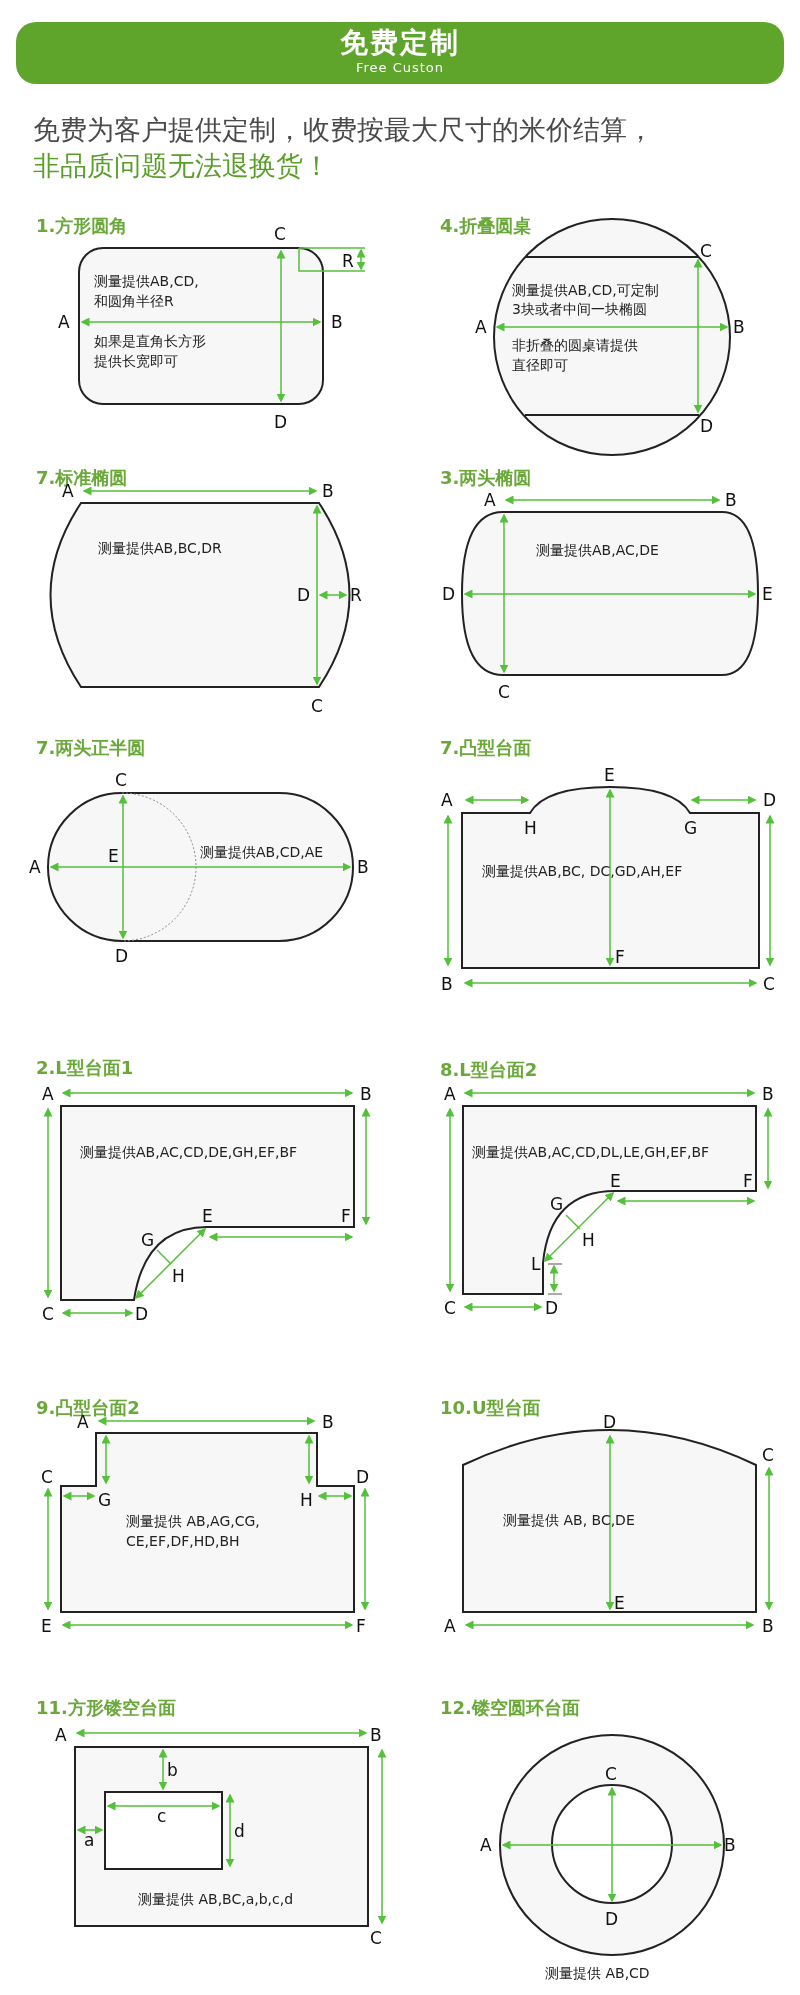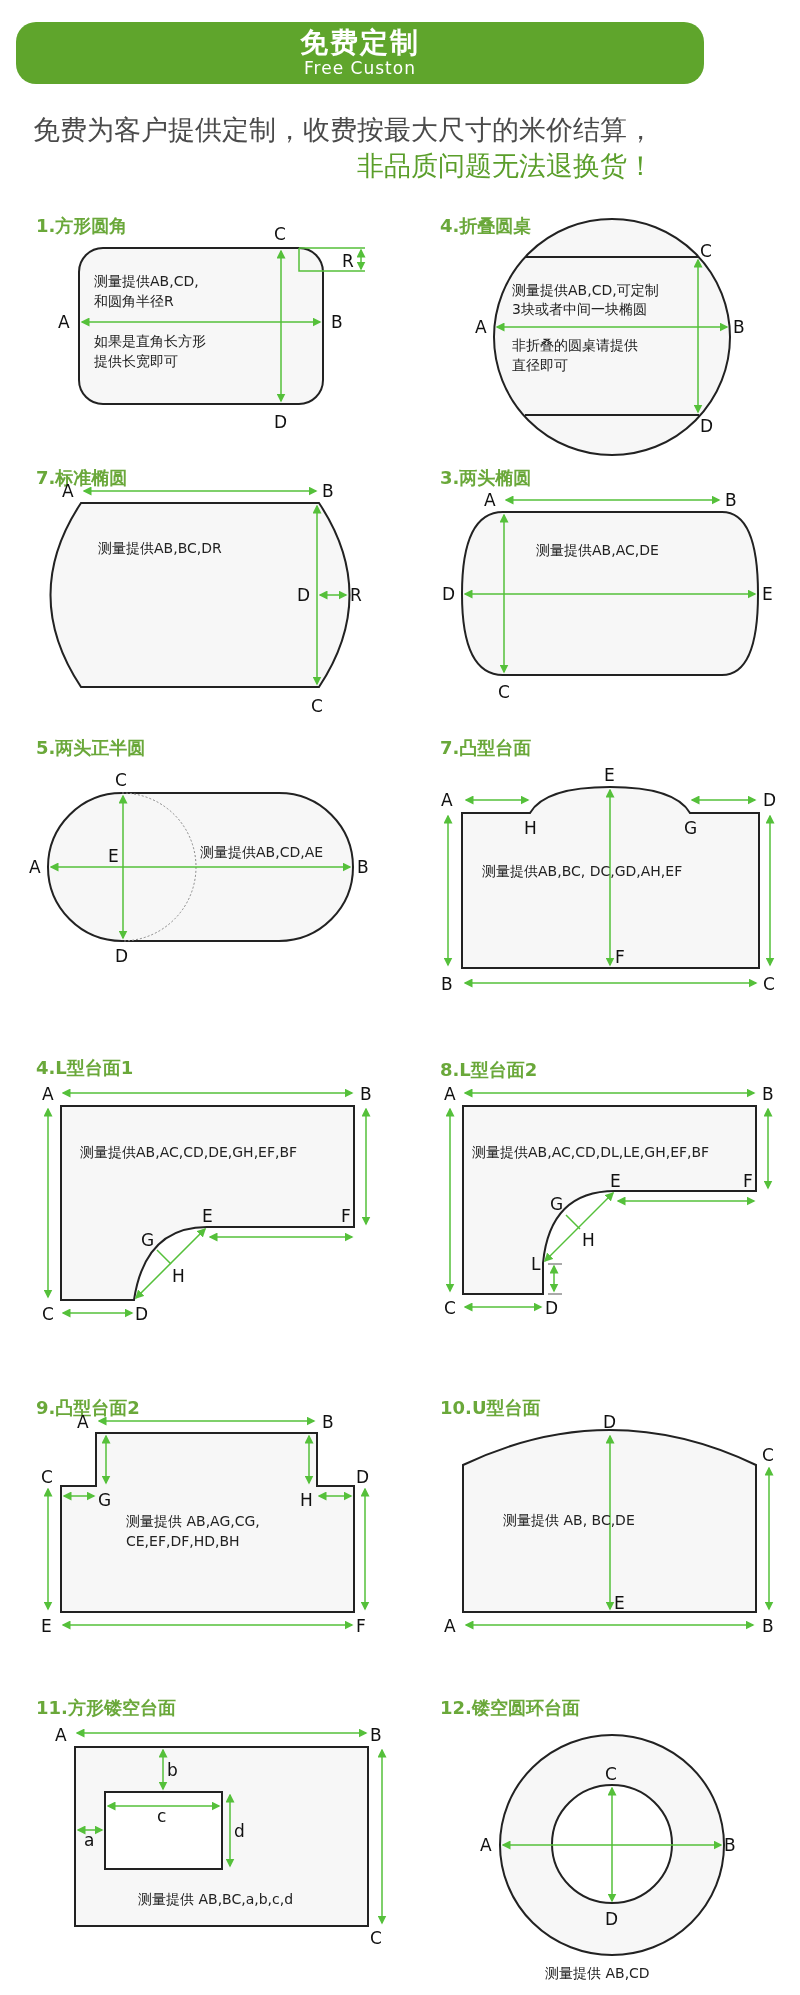--- a/index.html
+++ b/index.html
@@ -1,21 +1,21 @@
 <!DOCTYPE html>
 <html><head>
 <meta charset="utf-8">
 <style>
   html,body{margin:0;padding:0;background:#ffffff;}
   body{width:800px;height:1995px;position:relative;overflow:hidden;font-family:"DejaVu Sans","Liberation Sans",sans-serif;}
-  .banner{position:absolute;left:16px;top:22px;width:688px;height:62px;background:#5fa52c;border-radius:20px;color:#fff;text-align:center;}
+  .banner{position:absolute;left:16px;top:22px;width:768px;height:62px;background:#5fa52c;border-radius:20px;color:#fff;text-align:center;}
   .banner .t1{display:block;font-size:28px;font-weight:bold;line-height:34px;padding-top:4px;letter-spacing:2px;}
-  .banner .t2{display:block;font-size:17px;line-height:16px;letter-spacing:1px;}
+  .banner .t2{display:block;font-size:13px;line-height:16px;letter-spacing:1px;}
   .intro{position:absolute;left:33px;top:96px;font-size:27px;line-height:36px;color:#4a4a4a;margin-top:16px;}
-  .intro .l2{color:#5a9e2a;text-align:right;}
+  .intro .l2{color:#5a9e2a;}
   .ttl{position:absolute;font-size:18px;color:#6aa83a;font-weight:bold;margin-top:12px;}
   svg.d{position:absolute;left:0;top:0;}
   svg text{font-family:"DejaVu Sans","Liberation Sans",sans-serif;}
   .lbl{font-size:17px;fill:#111;}
   .note{font-size:14px;fill:#222;}
   .shape{fill:#f7f7f7;stroke:#222;stroke-width:2;}
   .g{stroke:#55c03a;stroke-width:1.5;fill:none;}
 </style>
 </head>
 <body>
@@ -27,23 +27,23 @@
 
 <div class="intro">
   <div>免费为客户提供定制，收费按最大尺寸的米价结算，</div>
   <div class="l2">非品质问题无法退换货！</div>
 </div>
 
 <div class="ttl" style="left:36px;top:202px">1.方形圆角</div>
 <div class="ttl" style="left:440px;top:202px">4.折叠圆桌</div>
 <div class="ttl" style="left:36px;top:454px">7.标准椭圆</div>
 <div class="ttl" style="left:440px;top:454px">3.两头椭圆</div>
-<div class="ttl" style="left:36px;top:724px">5.两头正半圆</div>
+<div class="ttl" style="left:36px;top:724px">7.两头正半圆</div>
 <div class="ttl" style="left:440px;top:724px">7.凸型台面</div>
-<div class="ttl" style="left:36px;top:1044px">4.L型台面1</div>
+<div class="ttl" style="left:36px;top:1044px">2.L型台面1</div>
 <div class="ttl" style="left:440px;top:1046px">8.L型台面2</div>
 <div class="ttl" style="left:36px;top:1384px">9.凸型台面2</div>
 <div class="ttl" style="left:440px;top:1384px">10.U型台面</div>
 <div class="ttl" style="left:36px;top:1684px">11.方形镂空台面</div>
 <div class="ttl" style="left:440px;top:1684px">12.镂空圆环台面</div>
 
 <svg class="d" width="800" height="1995" viewBox="0 0 800 1995">
   <defs>
     <marker id="ah" markerWidth="6" markerHeight="6" refX="5" refY="3" orient="auto-start-reverse">
       <path d="M0,0 L6,3 L0,6 z" fill="#55c03a"></path>

